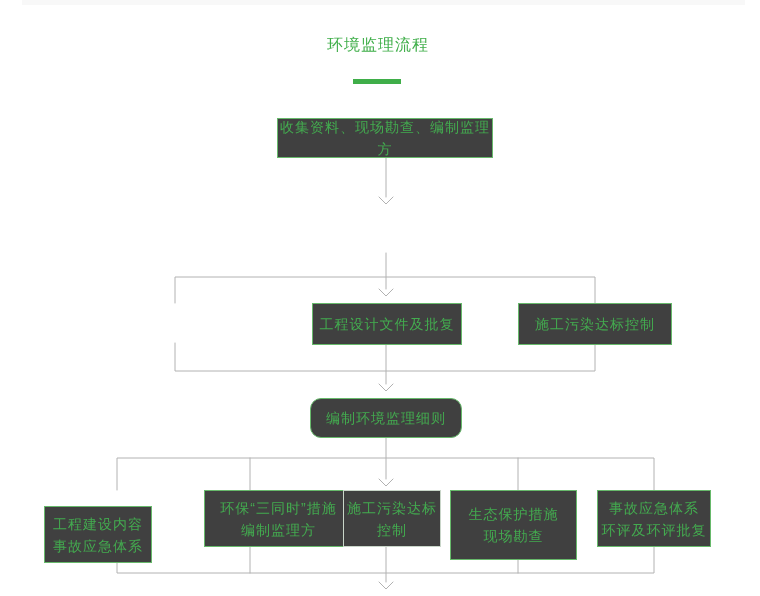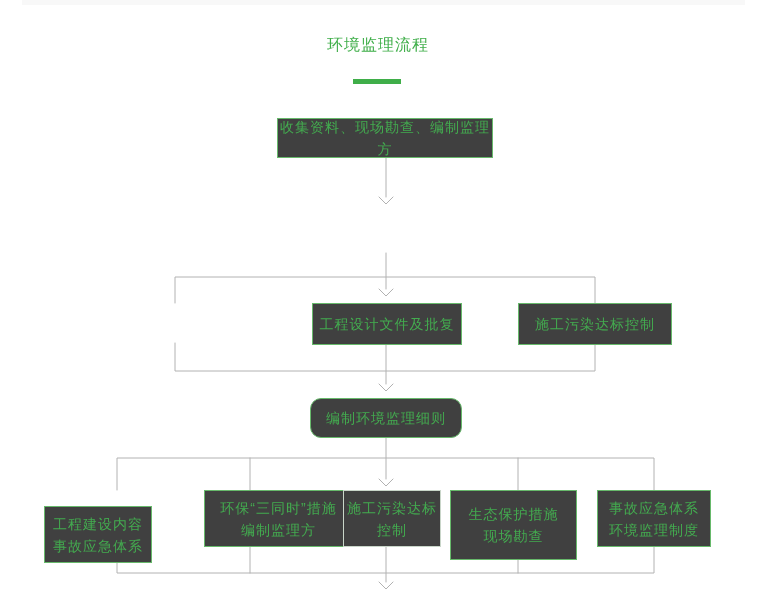--- a/index.html
+++ b/index.html
@@ -113,16 +113,16 @@
   </div>
   <div class="fbox b-r5c light">
     <span>施工污染达标控制</span>
   </div>
   <div class="fbox b-r5d">
     <span>生态保护措施</span>
     <span>现场勘查</span>
   </div>
   <div class="fbox b-r5e">
     <span>事故应急体系</span>
-    <span>环境监理制度</span>
+    <span>环评及环评批复</span>
   </div>
 
 </div>
 
 </body></html>

